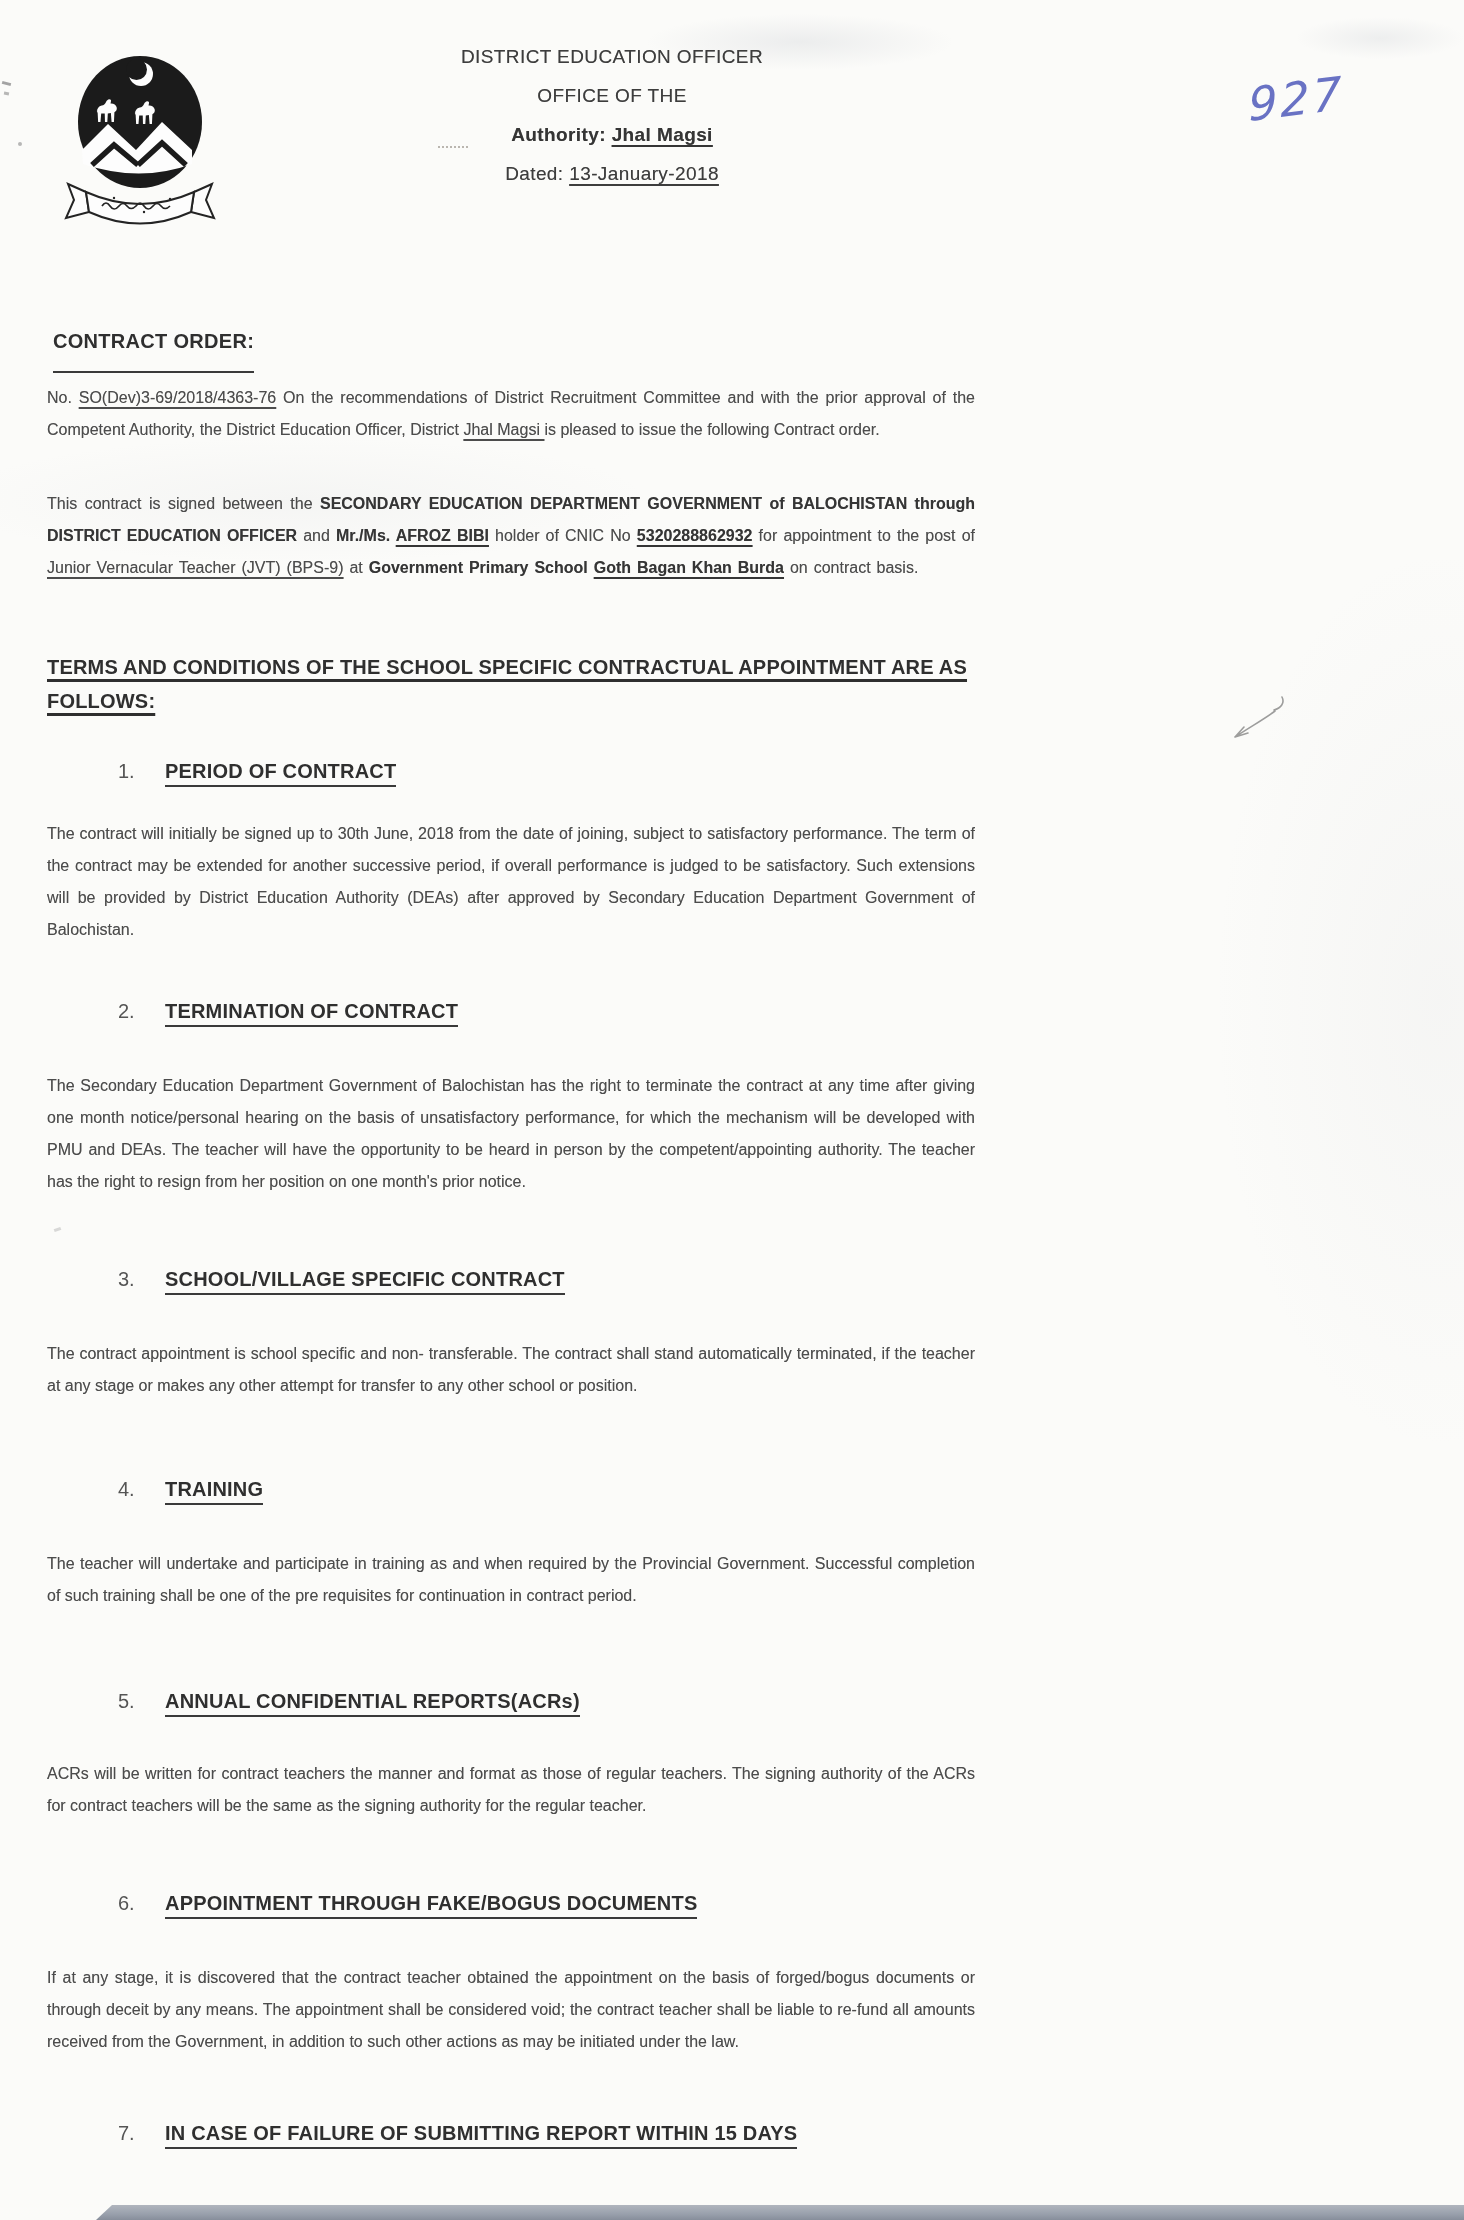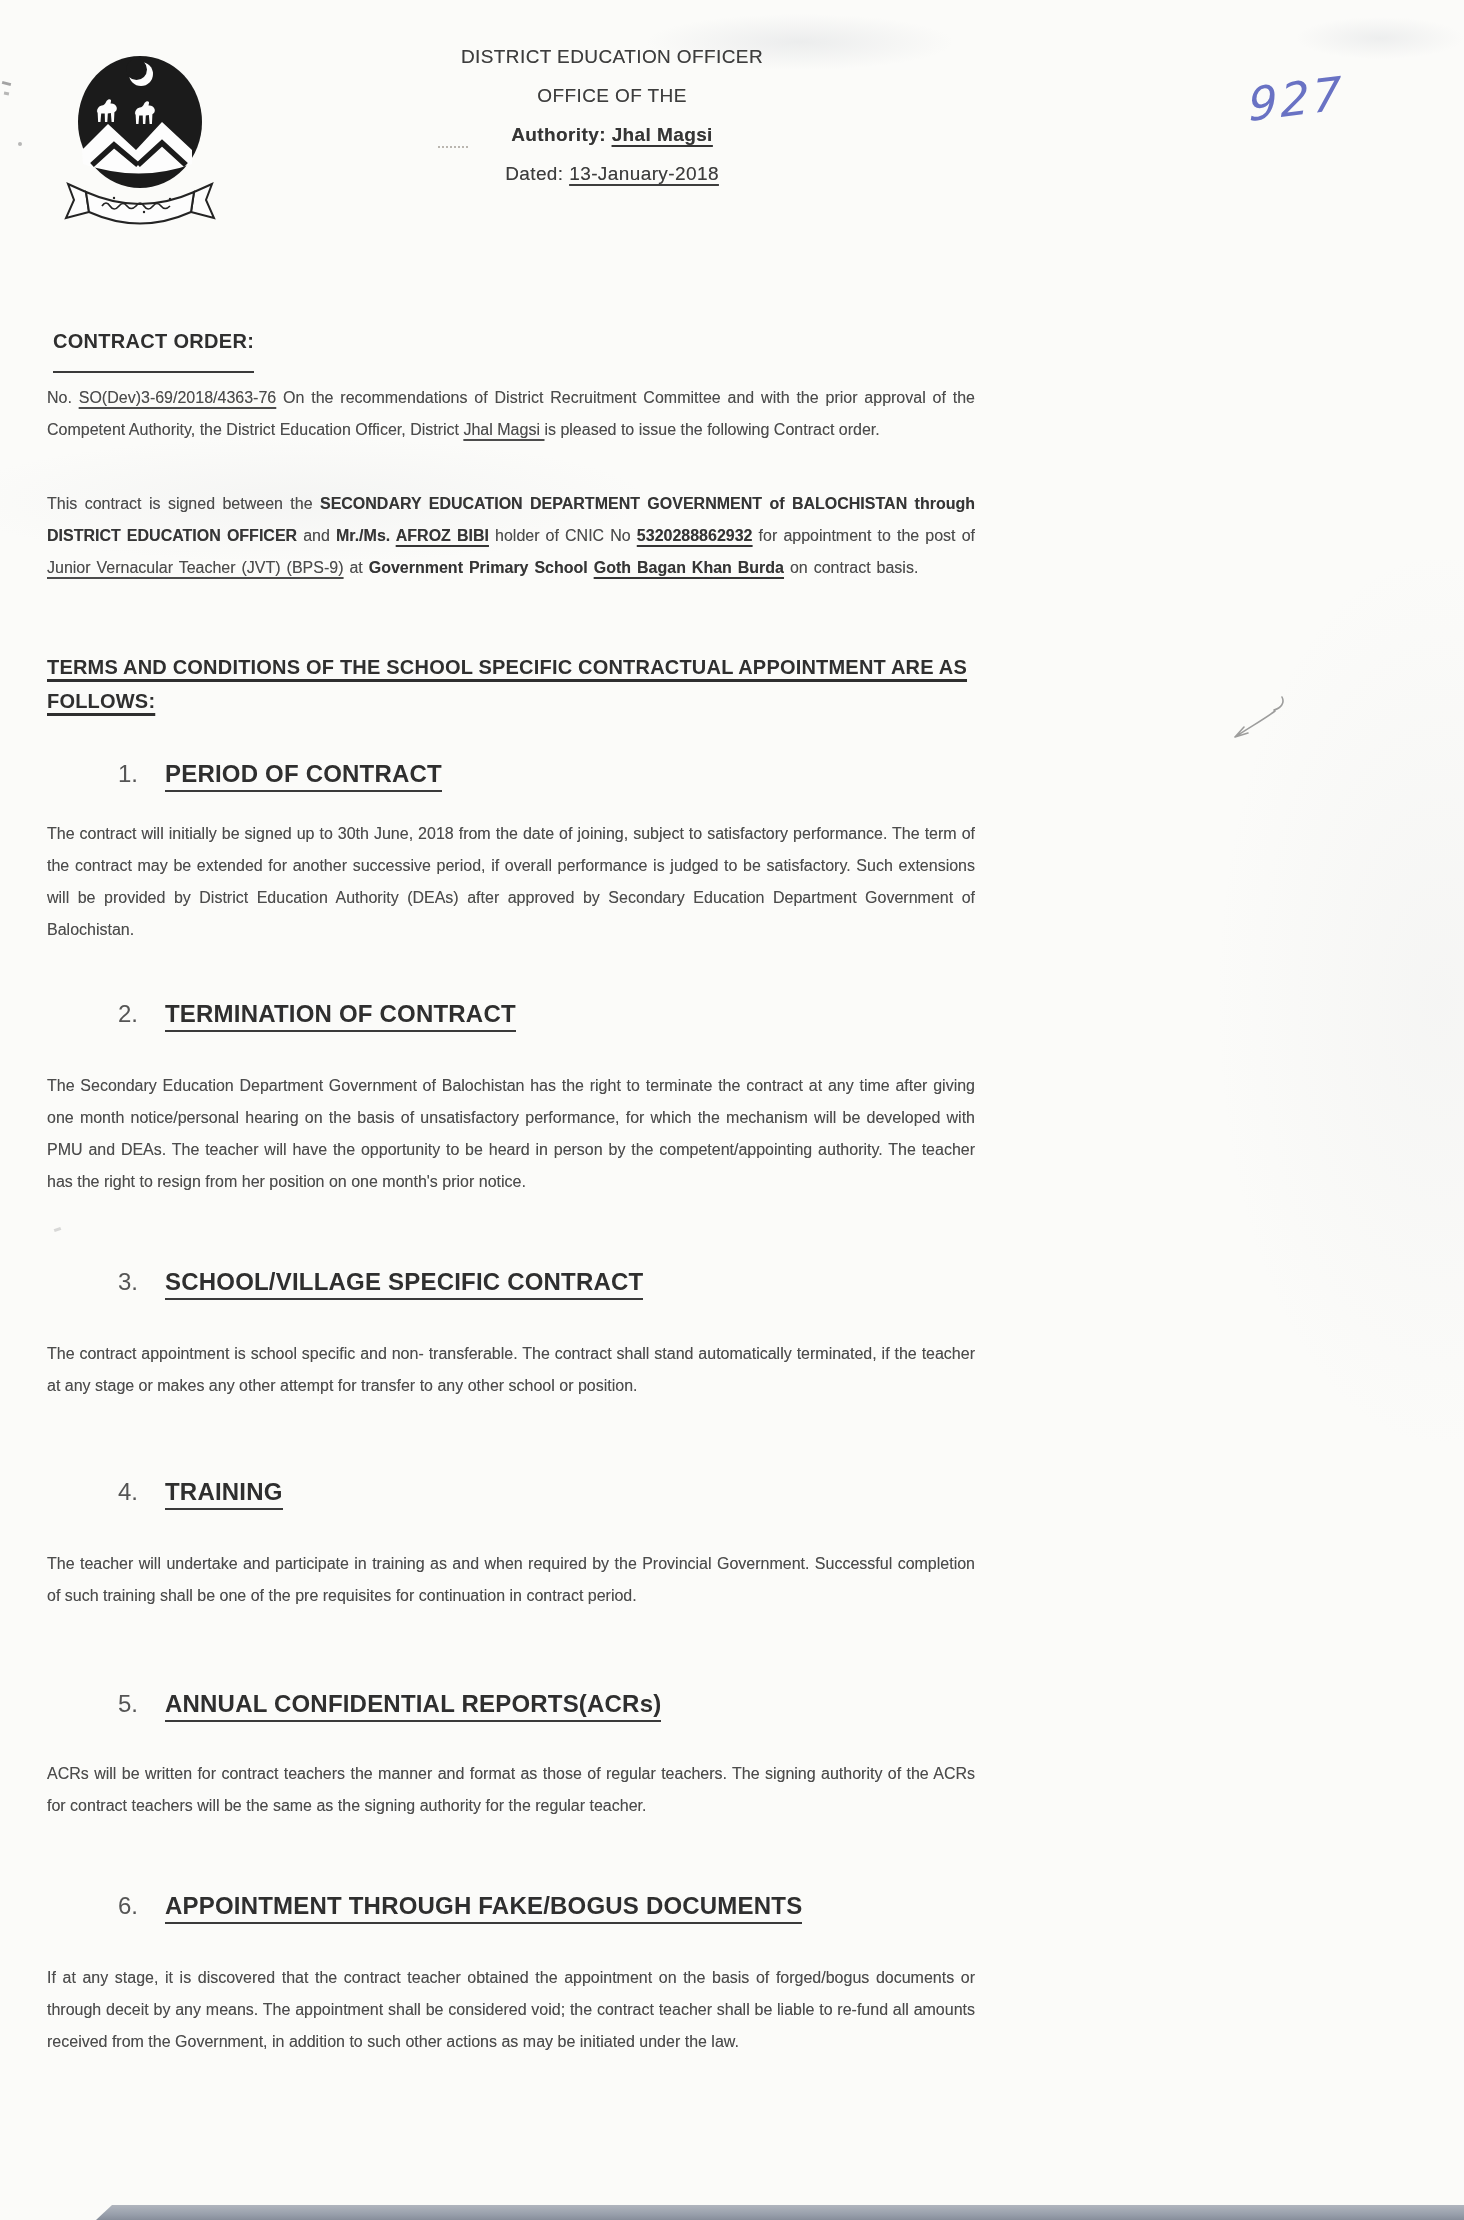--- a/index.html
+++ b/index.html
@@ -29,21 +29,21 @@
   
   .hand-num{position:absolute;left:1248px;top:72px;font-family:"DejaVu Sans",sans-serif;
     font-style:italic;font-size:46px;color:#5560bd;transform:rotate(-7deg) skewX(-6deg);
     letter-spacing:3px;opacity:.88;}
   
   .h-main{position:absolute;left:53px;font-size:20px;font-weight:700;color:#2f2f2f;letter-spacing:.3px;}
   .h-main .ul{border-bottom:2.5px solid #3a3a3a;padding-bottom:18px;display:inline-block;}
   .para{position:absolute;left:47px;width:928px;font-size:16px;line-height:32px;text-align:justify;}
   .terms-head{position:absolute;left:47px;width:930px;font-size:20px;line-height:34px;font-weight:700;color:#2f2f2f;
     text-decoration:underline;text-decoration-thickness:2.5px;text-underline-offset:5px;letter-spacing:.2px;}
-  .sec-head{position:absolute;left:118px;font-size:24px;}
+  .sec-head{position:absolute;left:118px;font-size:20px;}
   .sec-num{display:inline-block;width:47px;font-weight:400;color:#555;}
   .sec-title{font-weight:700;color:#2f2f2f;border-bottom:2.5px solid #3a3a3a;padding-bottom:3px;letter-spacing:.2px;}
   
   .pencil-arrow{position:absolute;left:1228px;top:694px;width:62px;height:54px;opacity:.8;}
   .dots-artifact{position:absolute;left:438px;top:146px;width:30px;border-top:2px dotted #aaa69f;opacity:.8;}
   .edge-mark-a{position:absolute;left:2px;top:82px;width:9px;height:3px;background:#8d8d8d;transform:rotate(14deg);opacity:.8;}
   .edge-mark-b{position:absolute;left:4px;top:92px;width:5px;height:3px;background:#9a9a9a;transform:rotate(10deg);opacity:.7;}
   .edge-mark-c{position:absolute;left:18px;top:142px;width:4px;height:4px;border-radius:2px;background:#9a9a9a;opacity:.7;}
   .edge-mark-d{position:absolute;left:54px;top:1228px;width:7px;height:3px;background:#b5b5b5;transform:rotate(-20deg);opacity:.5;}
   .bottom-band{position:absolute;left:96px;top:2205px;width:1368px;height:15px;
@@ -134,16 +134,19 @@
   <div class="sec-head" style="top:1690px;">
     <span class="sec-num">5.</span><span class="sec-title">ANNUAL CONFIDENTIAL REPORTS(ACRs)</span>
   </div>
   <div class="para txt" style="top:1758px;">ACRs will be written for contract teachers the manner and format as those of regular teachers. The signing authority of the ACRs for contract teachers will be the same as the signing authority for the regular teacher.</div>
 
   <div class="sec-head" style="top:1892px;">
     <span class="sec-num">6.</span><span class="sec-title">APPOINTMENT THROUGH FAKE/BOGUS DOCUMENTS</span>
   </div>
   <div class="para txt" style="top:1962px;">If at any stage, it is discovered that the contract teacher obtained the appointment on the basis of forged/bogus documents or through deceit by any means. The appointment shall be considered void; the contract teacher shall be liable to re-fund all amounts received from the Government, in addition to such other actions as may be initiated under the law.</div>
 
+  <div class="sec-head" style="top:2122px;">
+    <span class="sec-num">7.</span><span class="sec-title">IN CASE OF FAILURE OF SUBMITTING REPORT WITHIN 15 DAYS</span>
+  </div>
 
   <div class="bottom-band"></div>
 
 </div>
 
 </body></html>

